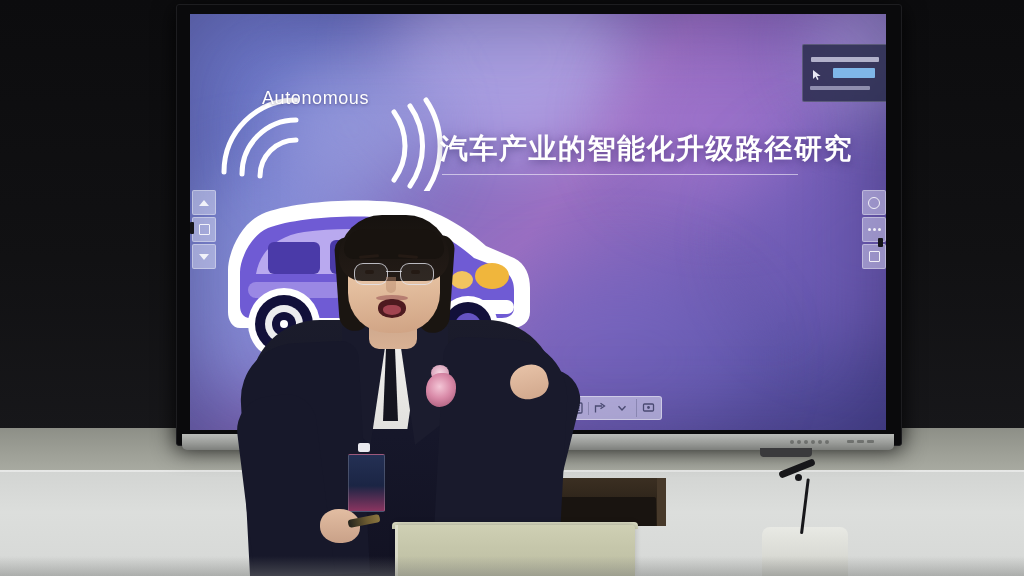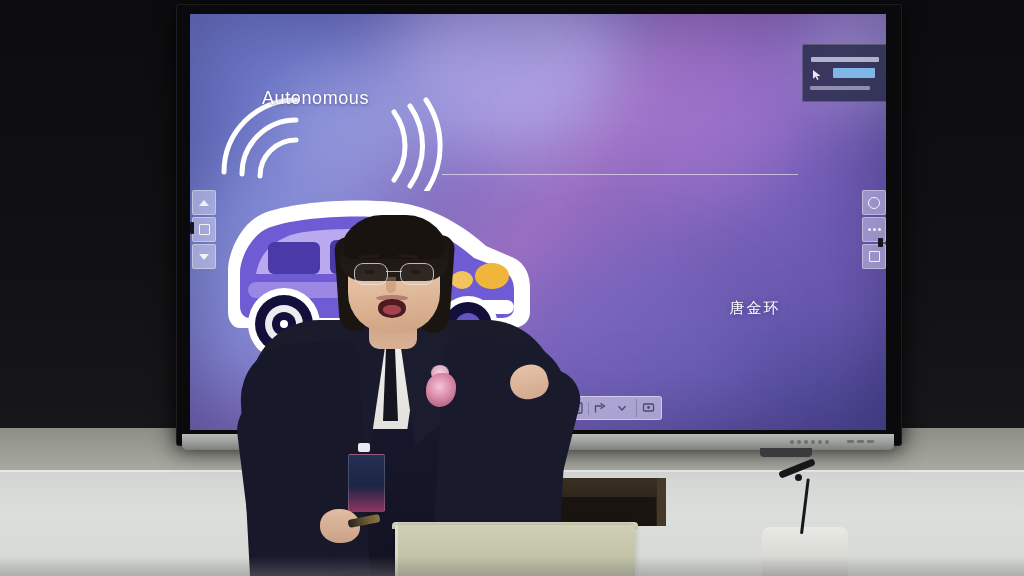--- a/index.html
+++ b/index.html
@@ -268,23 +268,23 @@
           <circle cx="80" cy="140" r="4" fill="#ffffff"></circle>
           <circle cx="264" cy="142" r="30" fill="#ffffff"></circle>
           <circle cx="264" cy="142" r="24" fill="#12103a"></circle>
           <circle cx="264" cy="142" r="13" fill="#6f5bd4" opacity="0.9"></circle>
           <circle cx="78" cy="190" r="22" fill="none" stroke="#ffffff" stroke-width="3" opacity="0.45"></circle>
           <circle cx="78" cy="190" r="11" fill="none" stroke="#ffffff" stroke-width="3" opacity="0.40"></circle>
         </g>
       </svg>
     </div>
 
+    <div class="slide-title">汽车产业的智能化升级路径研究</div>
     <div class="title-rule"></div>
 
-    <div class="presenter">唐金环</div>
 
     <div class="dialog">
       <div class="dlg-title"></div>
       <svg class="dlg-ico" viewBox="0 0 12 12">
         <path d="M2 1 L2 10 L4.6 7.6 L6.2 11 L7.6 10.3 L6 7 L9.6 7 Z" fill="#e8e8f4"></path>
       </svg>
       <div class="dlg-btn"></div>
       <div class="dlg-foot"></div>
     </div>
 

